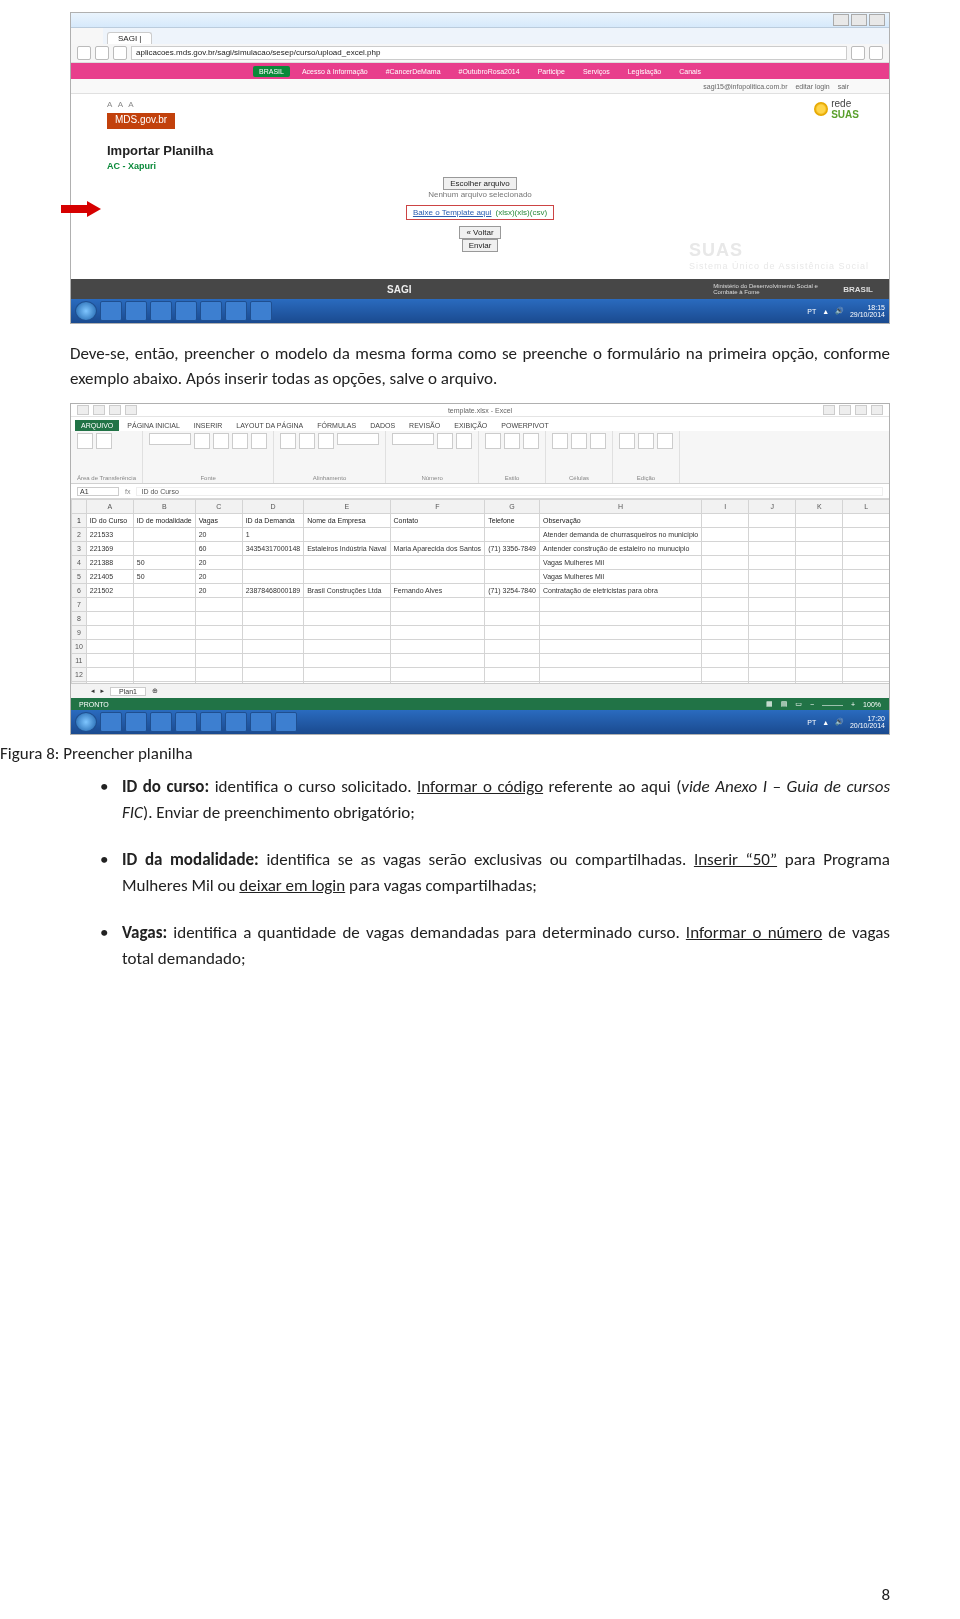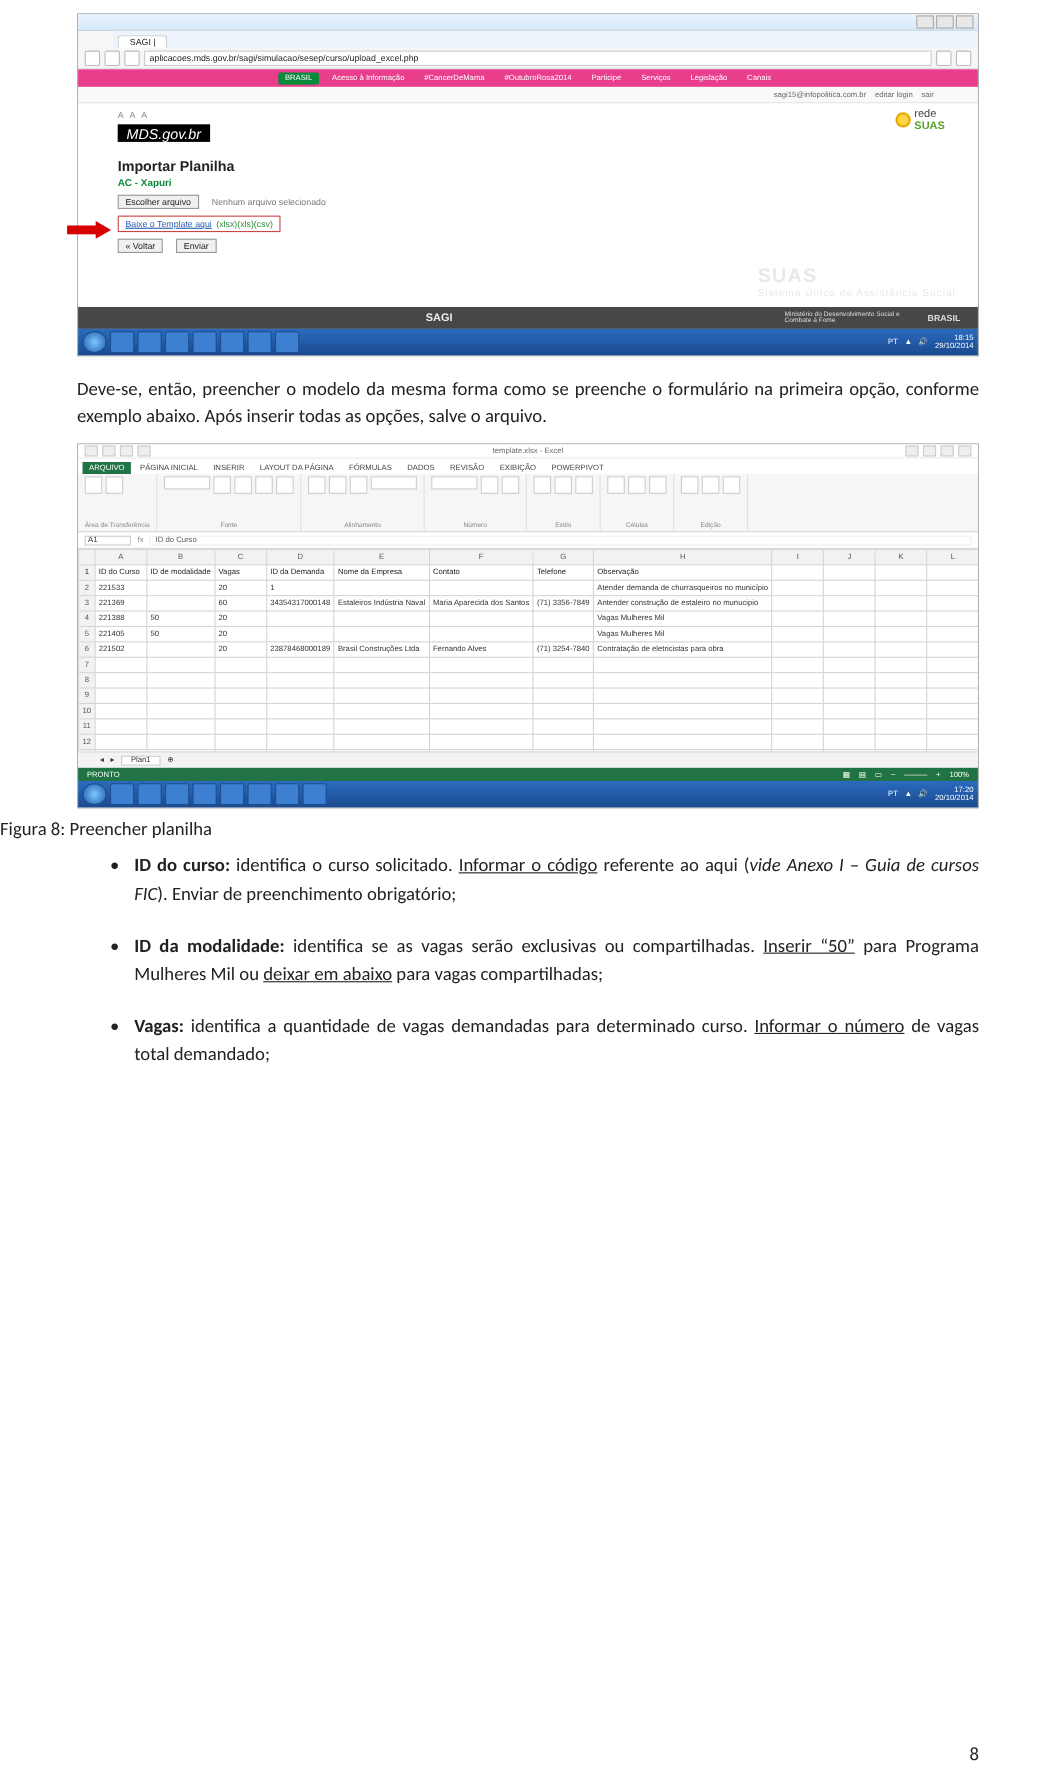--- a/index.html
+++ b/index.html
@@ -13,24 +13,24 @@
   .tab{background:#fff;border:1px solid #ccc;border-bottom:none;padding:1px 10px;margin-left:4px;border-radius:3px 3px 0 0;}
   .addr{height:18px;background:#f6f6f6;display:flex;align-items:center;gap:4px;padding:0 6px;border-bottom:1px solid #ddd;font-size:8px;}
   .navico{width:12px;height:12px;border:1px solid #bbb;border-radius:2px;background:#fff;}
   .urlbox{flex:1;height:12px;border:1px solid #ccc;background:#fff;padding:0 4px;line-height:12px;overflow:hidden;white-space:nowrap;}
   .pinkbar{height:16px;background:#e83e8c;display:flex;gap:6px;align-items:center;padding:0 12px;justify-content:center;font-size:7px;color:#fff;}
   .pinkbar span{padding:2px 6px;}
   .pinkflag{background:#0a8a3a;border-radius:2px;}
   .userbar{height:14px;background:#f9f9f9;border-bottom:1px solid #e0e0e0;font-size:7px;display:flex;justify-content:flex-end;align-items:center;padding:0 40px;gap:8px;color:#666;}
   .pagebody{flex:1;background:#fff;padding:6px 36px;position:relative;font-size:8px;}
   .fontsizer{font-size:8px;color:#888;letter-spacing:2px;}
-  .mdsbar{height:14px;background:#000000;color:#fff;font-size:13px;padding:1px 8px;margin-top:4px;display:inline-block;font-style:italic;}
+  .mdsbar{height:14px;background:#c2410c;color:#fff;font-size:10px;padding:1px 8px;margin-top:4px;display:inline-block;}
   .imp-title{font-weight:bold;font-size:13px;margin-top:14px;}
   .subloc{color:#0a8a3a;font-weight:bold;font-size:9px;margin-top:3px;}
-  .row{margin-top:6px;display:flex;align-items:center;gap:12px;}
+  .row{margin-top:6px;display:flex;align-items:center;gap:0;flex-direction:column;}
   .smallbtn{background:#f0f0f0;border:1px solid #999;padding:1px 6px;font-size:8px;}
   .muted{color:#777;font-size:8px;text-align:right;}
   .linkbox{border:1px solid #c44;padding:2px 6px;font-size:8px;display:inline-flex;gap:4px;align-items:flex-start;}
   .linkbox a{color:#2a5db0;text-decoration:underline;}
   .formats{color:#2a8a3a;}
   .arrow{position:absolute;left:-10px;top:108px;width:44px;height:14px;}
   .arrow .shaft{position:absolute;left:0;top:3px;width:28px;height:8px;background:#d60000;}
   .arrow .head{position:absolute;left:26px;top:-1px;width:0;height:0;border-top:8px solid transparent;border-bottom:8px solid transparent;border-left:14px solid #d60000;}
   .redelogo{position:absolute;right:30px;top:4px;font-size:10px;color:#444;display:flex;align-items:center;gap:3px;}
   .redelogo .gear{width:14px;height:14px;border-radius:50%;background:radial-gradient(circle,#ffd54a 40%,#e6a800 60%);}
@@ -528,21 +528,21 @@
   </div>
 </div>
 
 <div class="caption-left">Figura 8: Preencher planilha</div>
 
 <ul class="bul">
   <li>
     <span class="b">ID do curso:</span><span> identifica o curso solicitado. </span><span class="u">Informar o código</span><span> referente ao aqui (</span><span class="i">vide Anexo I – Guia de cursos FIC</span><span>). Enviar de preenchimento obrigatório;</span>
   </li>
   <li>
-    <span class="b">ID da modalidade:</span><span> identifica se as vagas serão exclusivas ou compartilhadas. </span><span class="u">Inserir “50”</span><span> para Programa Mulheres Mil ou </span><span class="u">deixar em abaixo</span><span> para vagas compartilhadas;</span>
+    <span class="b">ID da modalidade:</span><span> identifica se as vagas serão exclusivas ou compartilhadas. </span><span class="u">Inserir “50”</span><span> para Programa Mulheres Mil ou </span><span class="u">deixar em login</span><span> para vagas compartilhadas;</span>
   </li>
   <li>
     <span class="b">Vagas:</span><span> identifica a quantidade de vagas demandadas para determinado curso. </span><span class="u">Informar o número</span><span> de vagas total demandado;</span>
   </li>
 </ul>
 
 <div class="pagenum">8</div>
 
 </div>
 

